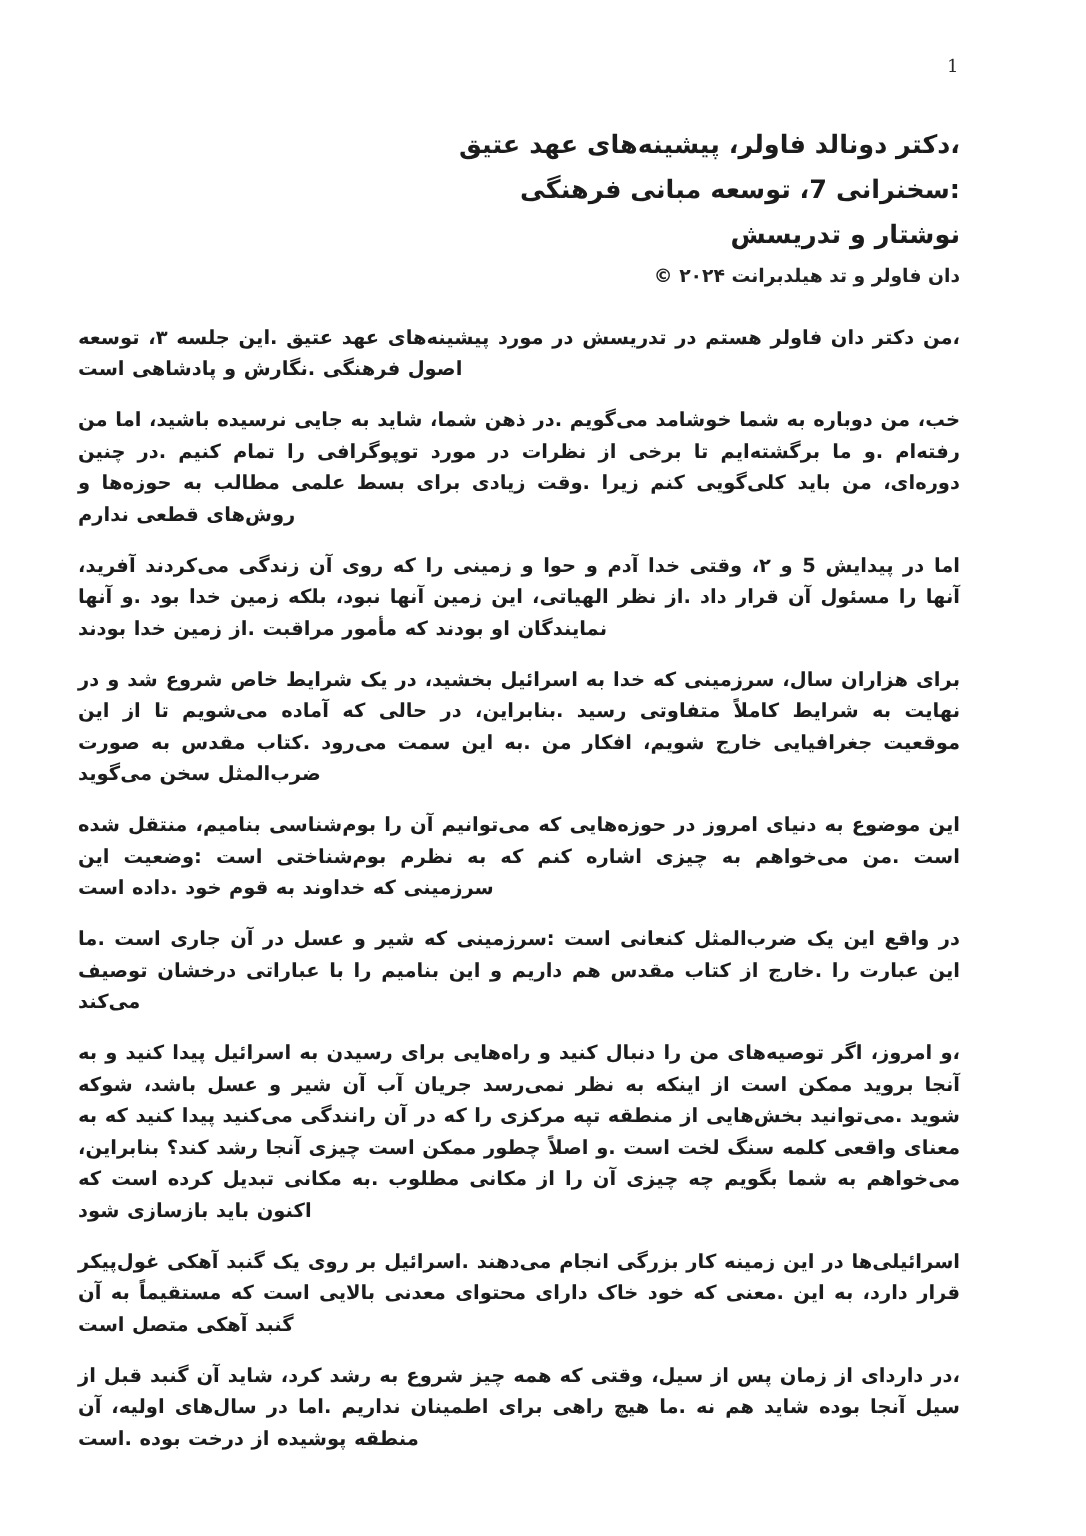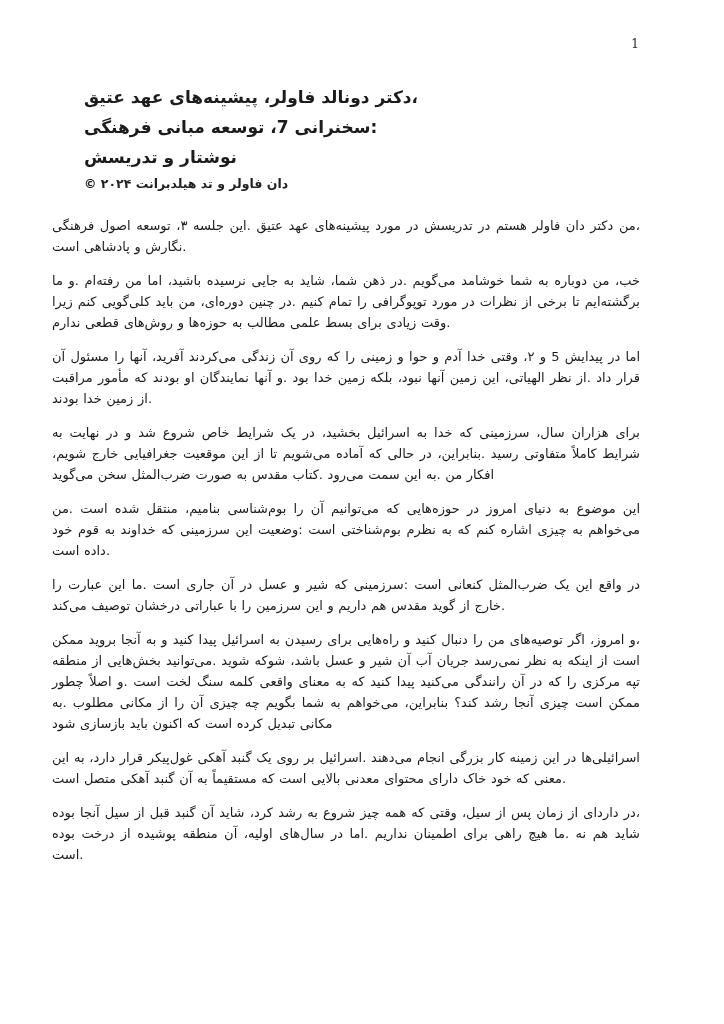--- a/index.html
+++ b/index.html
@@ -23,37 +23,38 @@
     right: 85px;
     font-size: 12px;
     line-height: 16px;
     font-family: "DejaVu Serif", serif;
     color: #2a2a2a;
   }
   .doc-header {
     margin: 0 84px;
     padding-top: 82px;
     direction: rtl;
-    text-align: left;
+    text-align: right;
   }
   .title-line {
     font-size: 17px;
     font-weight: bold;
     line-height: 30px;
     white-space: nowrap;
   }
   .byline {
     font-size: 12.5px;
     font-weight: bold;
     line-height: 20px;
     margin-top: 2px;
     color: #222222;
   }
   .doc-body {
     margin: 21px 84px 0 52px;
+    font-weight: bold;
   }
   .doc-body p {
     direction: rtl;
     text-align: justify;
     text-align-last: left;
     font-size: 13px;
     line-height: 21px;
     margin: 0 0 13px 0;
     word-spacing: 0.5px;
   }
@@ -71,19 +72,19 @@
     <div class="title-line">نوشتار و تدریسش</div>
     <div class="byline">دان فاولر و تد هیلدبرانت ۲۰۲۴ ©</div>
   </div>
 
   <div class="doc-body">
     <p>،من دکتر دان فاولر هستم در تدریسش در مورد پیشینه‌های عهد عتیق .این جلسه ۳، توسعه اصول فرهنگی .نگارش و پادشاهی است</p>
     <p>خب، من دوباره به شما خوشامد می‌گویم .در ذهن شما، شاید به جایی نرسیده باشید، اما من رفته‌ام .و ما برگشته‌ایم تا برخی از نظرات در مورد توپوگرافی را تمام کنیم .در چنین دوره‌ای، من باید کلی‌گویی کنم زیرا .وقت زیادی برای بسط علمی مطالب به حوزه‌ها و روش‌های قطعی ندارم</p>
     <p>اما در پیدایش 5 و ۲، وقتی خدا آدم و حوا و زمینی را که روی آن زندگی می‌کردند آفرید، آنها را مسئول آن قرار داد .از نظر الهیاتی، این زمین آنها نبود، بلکه زمین خدا بود .و آنها نمایندگان او بودند که مأمور مراقبت .از زمین خدا بودند</p>
     <p>برای هزاران سال، سرزمینی که خدا به اسرائیل بخشید، در یک شرایط خاص شروع شد و در نهایت به شرایط کاملاً متفاوتی رسید .بنابراین، در حالی که آماده می‌شویم تا از این موقعیت جغرافیایی خارج شویم، افکار من .به این سمت می‌رود .کتاب مقدس به صورت ضرب‌المثل سخن می‌گوید</p>
     <p>این موضوع به دنیای امروز در حوزه‌هایی که می‌توانیم آن را بوم‌شناسی بنامیم، منتقل شده است .من می‌خواهم به چیزی اشاره کنم که به نظرم بوم‌شناختی است :وضعیت این سرزمینی که خداوند به قوم خود .داده است</p>
-    <p>در واقع این یک ضرب‌المثل کنعانی است :سرزمینی که شیر و عسل در آن جاری است .ما این عبارت را .خارج از گوید مقدس هم داریم و این سرزمین را با عباراتی درخشان توصیف می‌کند</p>
+    <p>در واقع این یک ضرب‌المثل کنعانی است :سرزمینی که شیر و عسل در آن جاری است .ما این عبارت را .خارج از کتاب مقدس هم داریم و این بنامیم را با عباراتی درخشان توصیف می‌کند</p>
     <p>،و امروز، اگر توصیه‌های من را دنبال کنید و راه‌هایی برای رسیدن به اسرائیل پیدا کنید و به آنجا بروید ممکن است از اینکه به نظر نمی‌رسد جریان آب آن شیر و عسل باشد، شوکه شوید .می‌توانید بخش‌هایی از منطقه تپه مرکزی را که در آن رانندگی می‌کنید پیدا کنید که به معنای واقعی کلمه سنگ لخت است .و اصلاً چطور ممکن است چیزی آنجا رشد کند؟ بنابراین، می‌خواهم به شما بگویم چه چیزی آن را از مکانی مطلوب .به مکانی تبدیل کرده است که اکنون باید بازسازی شود</p>
     <p>اسرائیلی‌ها در این زمینه کار بزرگی انجام می‌دهند .اسرائیل بر روی یک گنبد آهکی غول‌پیکر قرار دارد، به این .معنی که خود خاک دارای محتوای معدنی بالایی است که مستقیماً به آن گنبد آهکی متصل است</p>
     <p>،در دارد‌ای از زمان پس از سیل، وقتی که همه چیز شروع به رشد کرد، شاید آن گنبد قبل از سیل آنجا بوده شاید هم نه .ما هیچ راهی برای اطمینان نداریم .اما در سال‌های اولیه، آن منطقه پوشیده از درخت بوده .است</p>
   </div>
 
 </div>
 
 </body></html>

